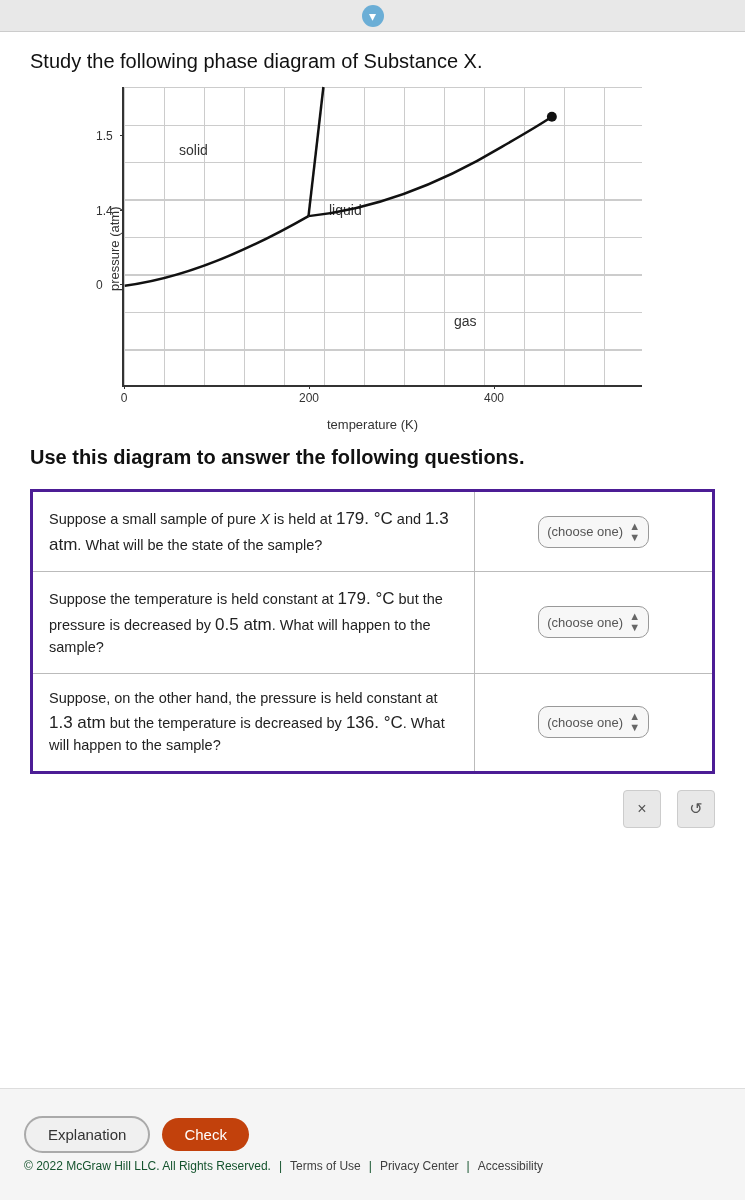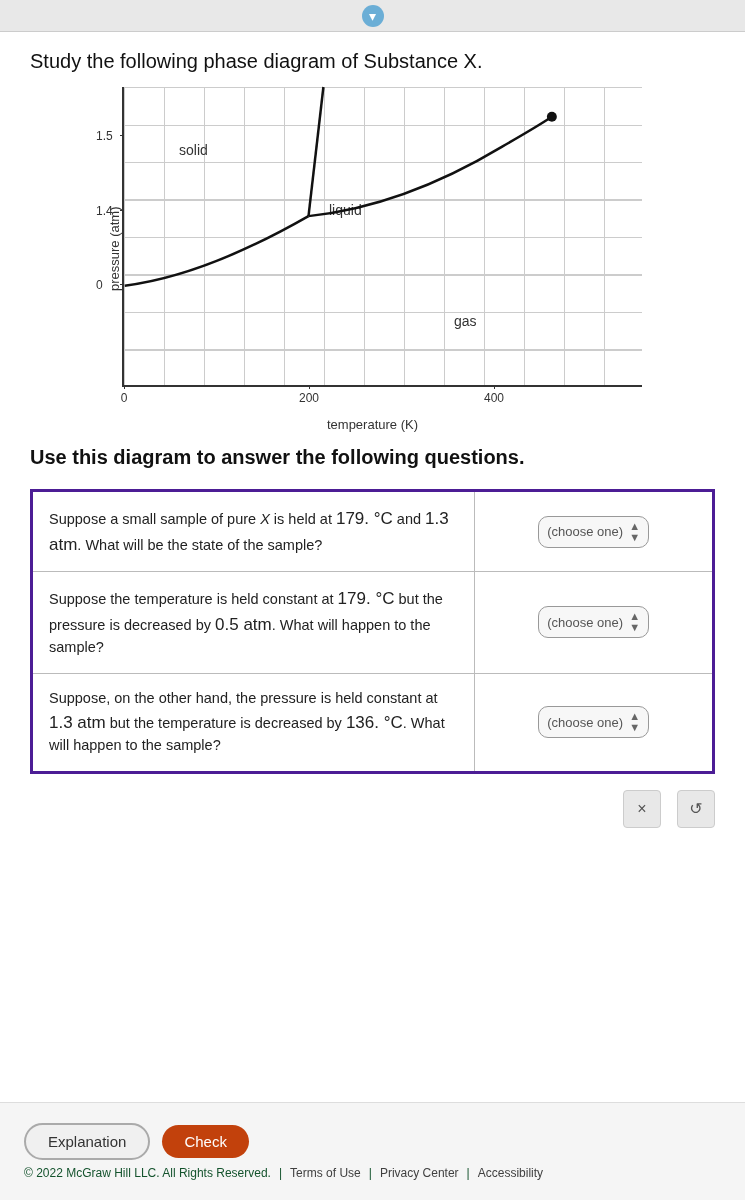--- a/index.html
+++ b/index.html
@@ -222,21 +222,21 @@
       color: #555;
     }
     .spacer {
       flex: 1;
     }
     
     .bottom-bar {
       margin-top: auto;
       border-top: 1px solid #ddd;
       background: #f5f5f5;
-      padding: 20px 24px;
+      padding: 27px 24px;
       display: flex;
       flex-direction: column;
       gap: 6px;
     }
     .bottom-buttons {
       display: flex;
       gap: 12px;
       align-items: center;
     }
     .btn-explanation {

